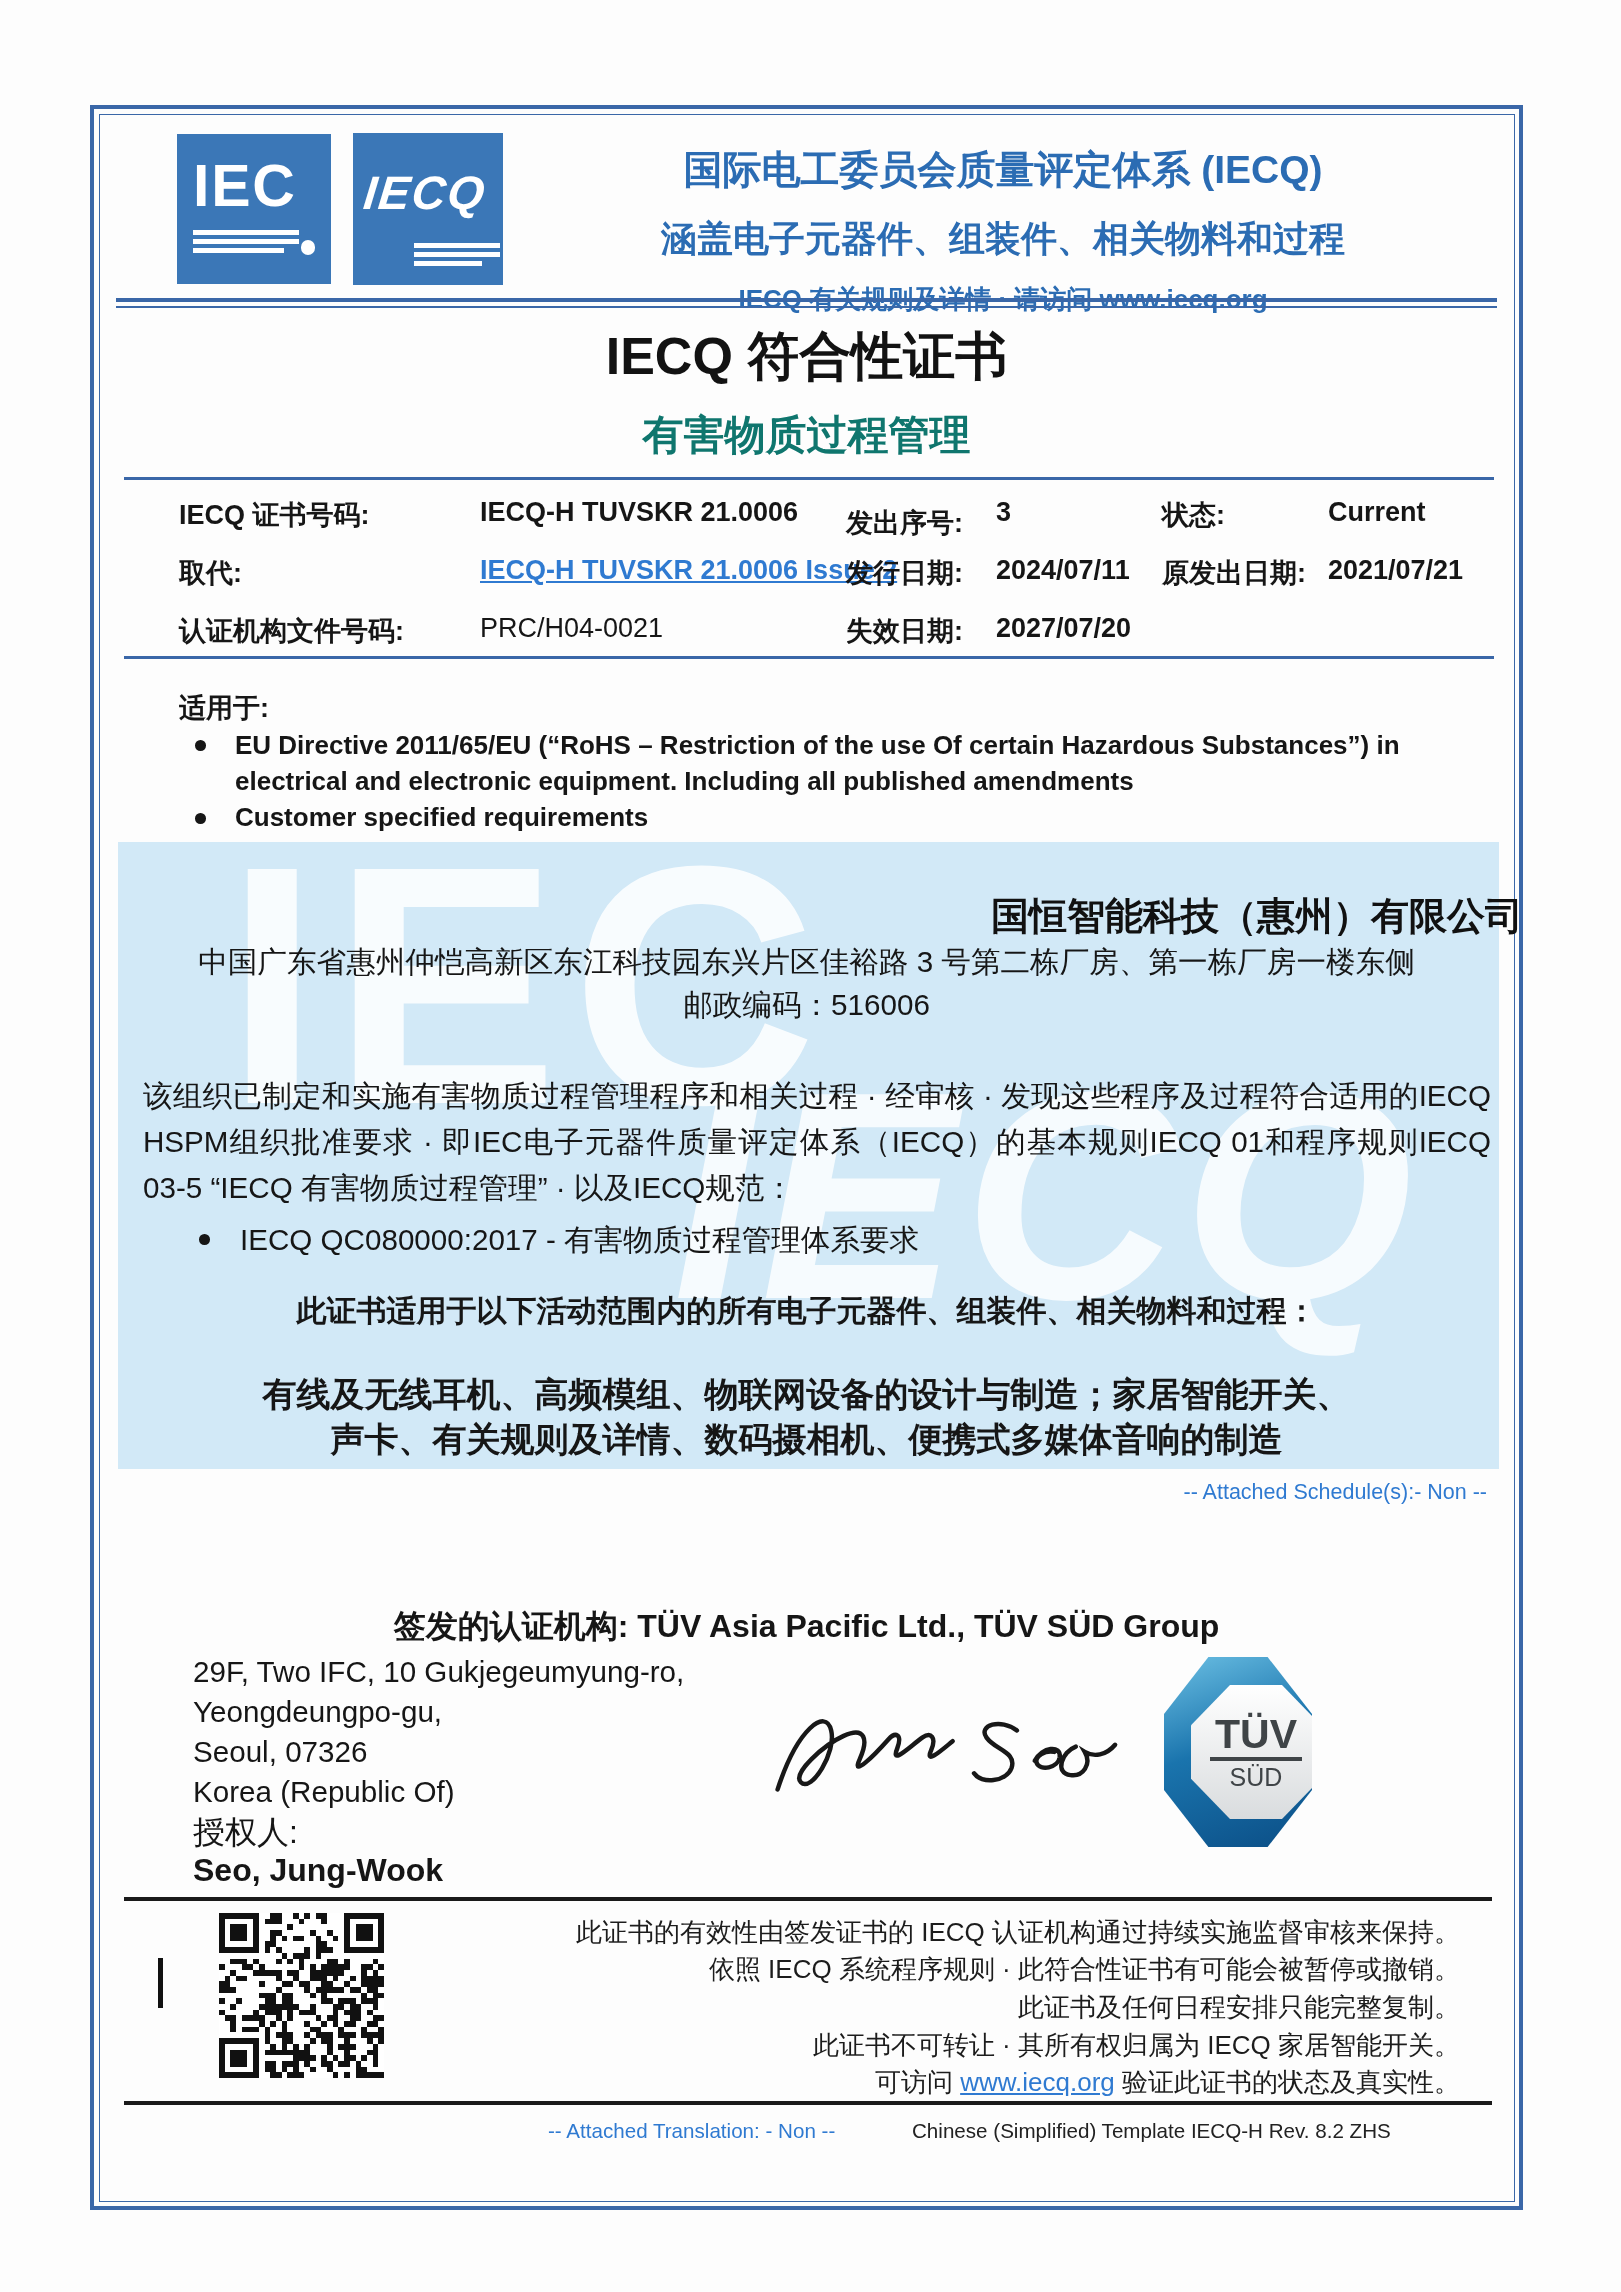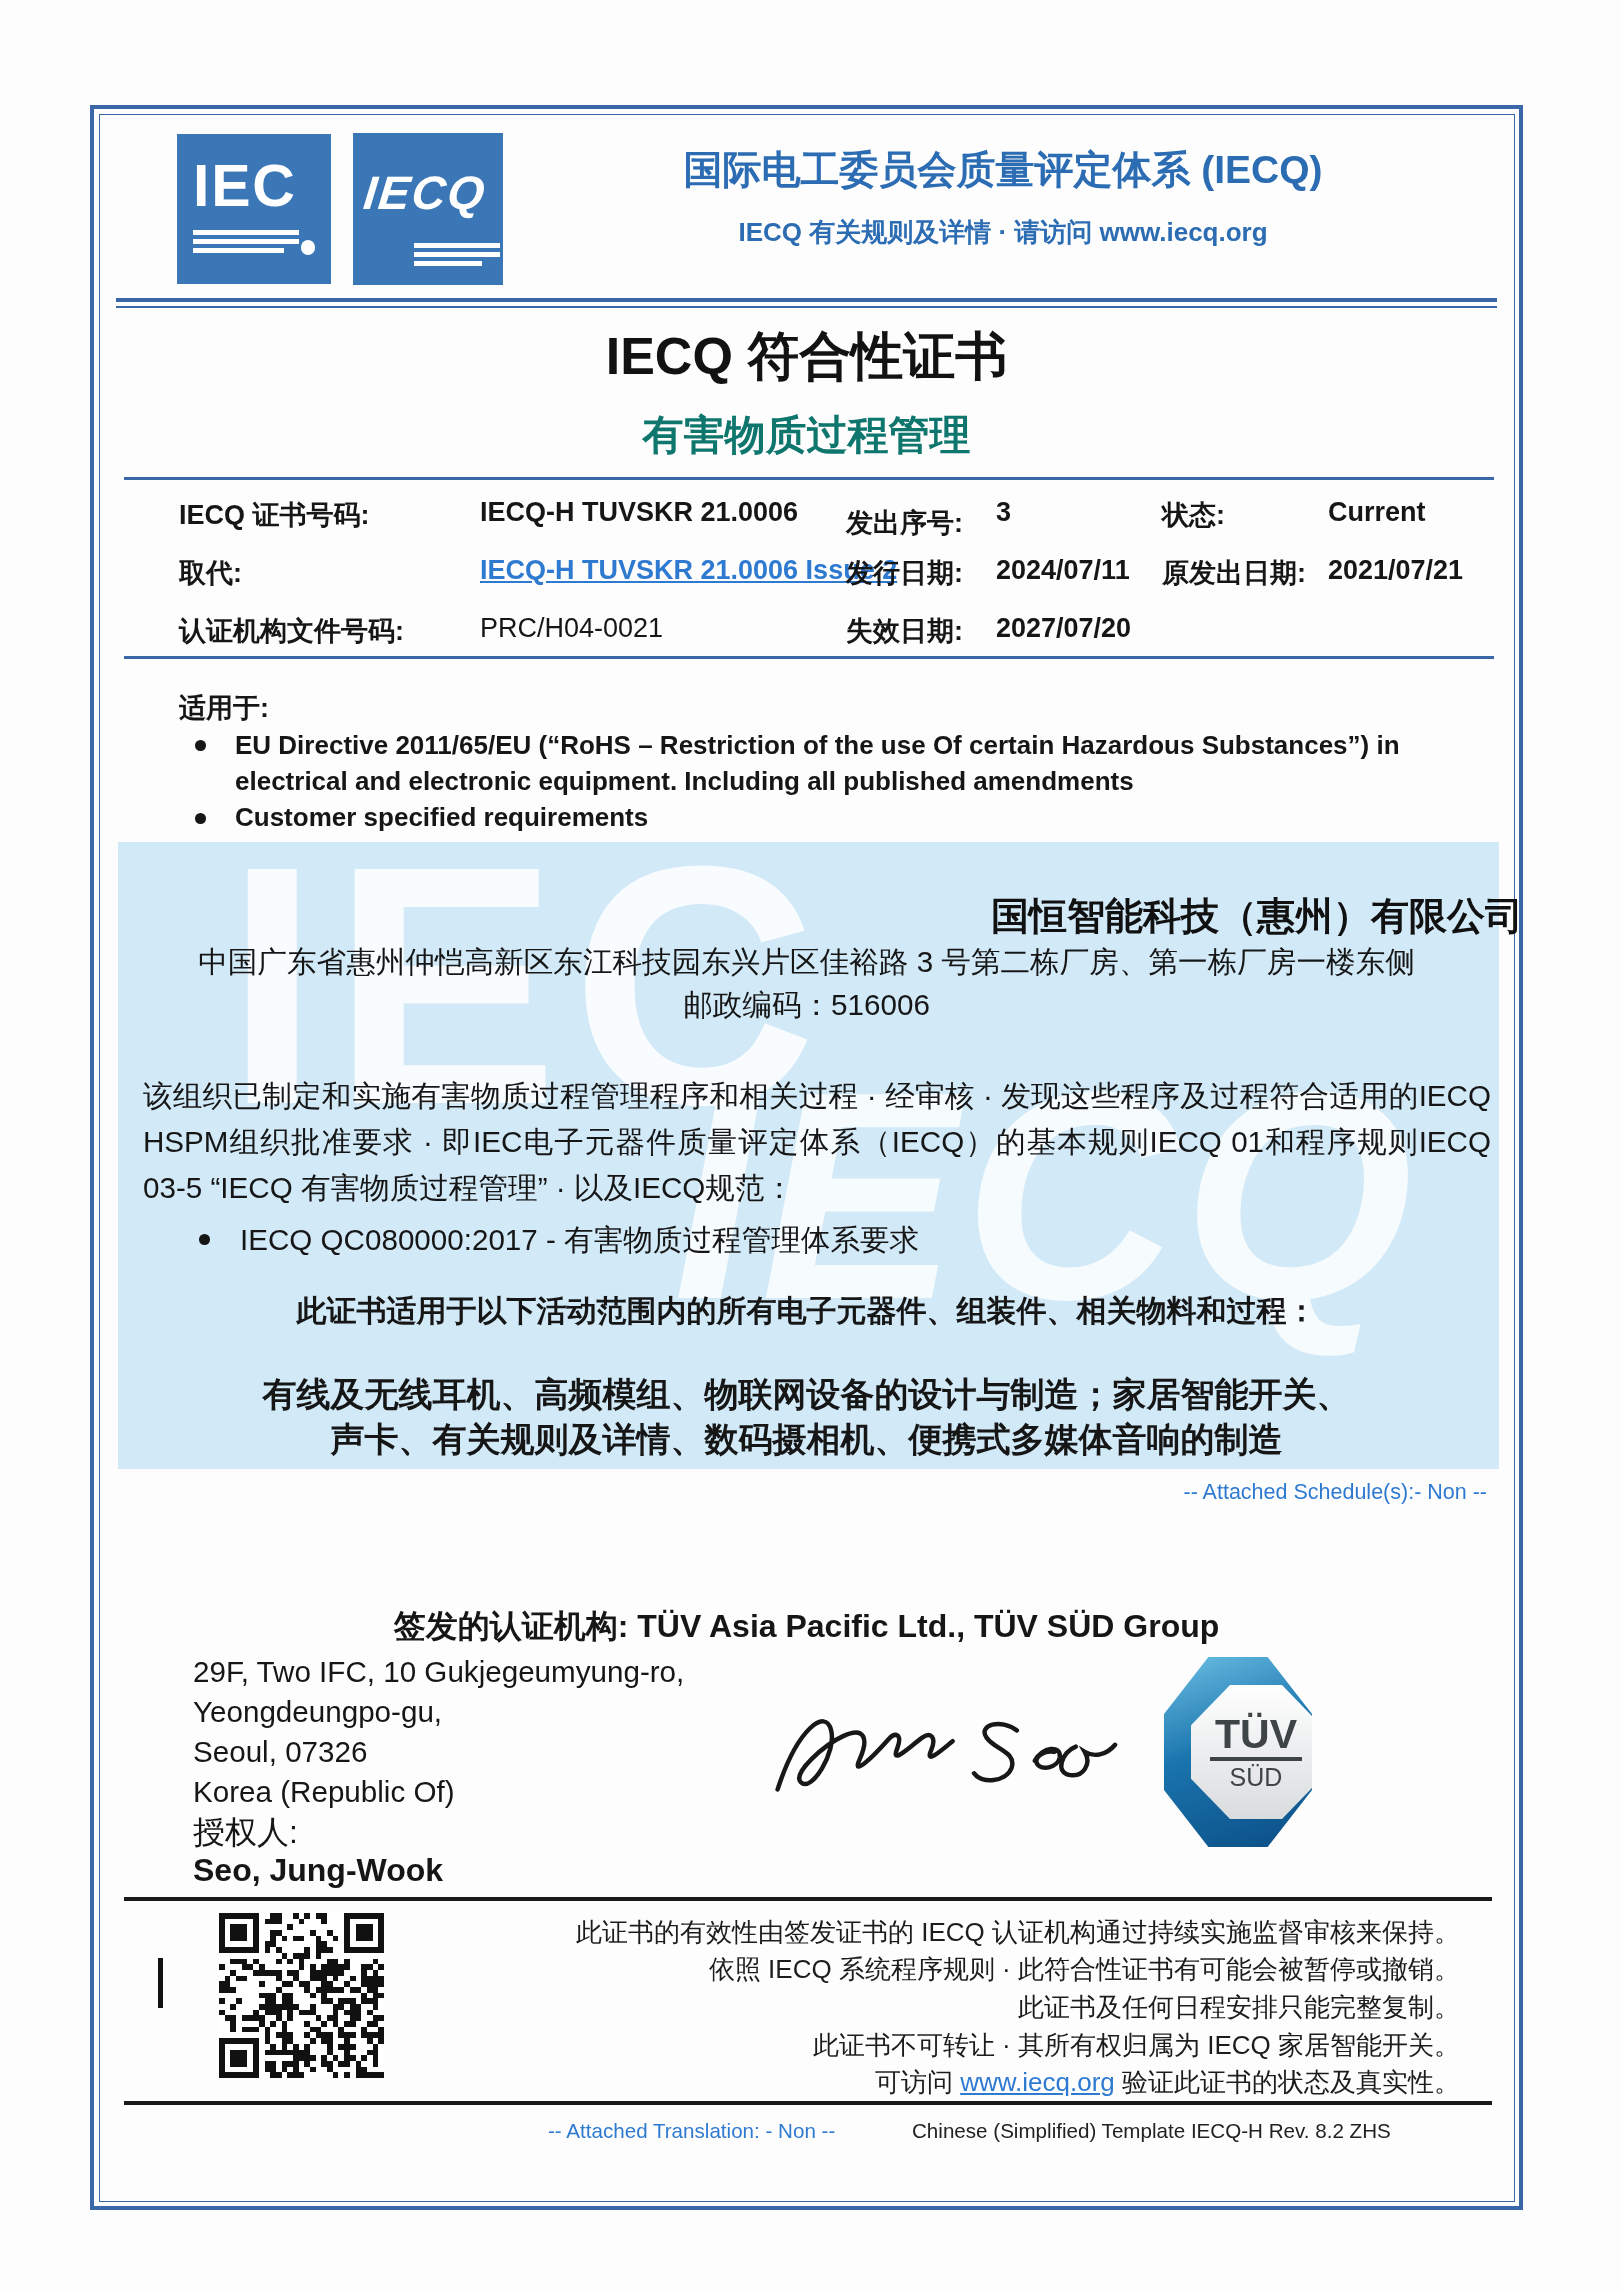--- a/index.html
+++ b/index.html
@@ -66,20 +66,21 @@
     <div class="iec-text" style="font-size:47px;line-height:1;font-style:italic;transform:skewX(-6deg);">IECQ</div>
     <div style="margin-top:27px;margin-left:50px;width:86px;">
       <div class="stripe" style="margin:4.5px 0;"></div>
       <div class="stripe" style="margin:4.5px 0;"></div>
       <div class="stripe" style="margin:4.5px 0;width:80%;"></div>
     </div>
   </div>
 
   <div class="abs" style="left:564px;top:143px;width:878px;text-align:center;">
     <div class="blue-head" style="font-size:39px;margin-bottom:18px;">国际电工委员会质量评定体系 (IECQ)</div>
+    <div class="blue-head" style="font-size:36px;margin-bottom:18px;">涵盖电子元器件、组装件、相关物料和过程</div>
     <div class="blue-head" style="font-size:26px;">IECQ 有关规则及详情 · 请访问  www.iecq.org</div>
   </div>
 
   <div class="sep-blue-thick" style="left:116px;top:298px;width:1381px;"></div>
   <div class="sep-blue-thin" style="left:116px;top:306px;width:1381px;"></div>
 
   <div class="center-wrap" style="top:322px;font-size:52px;font-weight:bold;color:#121212;">IECQ 符合性证书</div>
   <div class="center-wrap" style="top:408px;font-size:41px;font-weight:bold;color:#0f766e;">有害物质过程管理</div>
 
   <div class="sep-blue-thin" style="left:124px;top:477px;width:1370px;height:2.7px;"></div>

